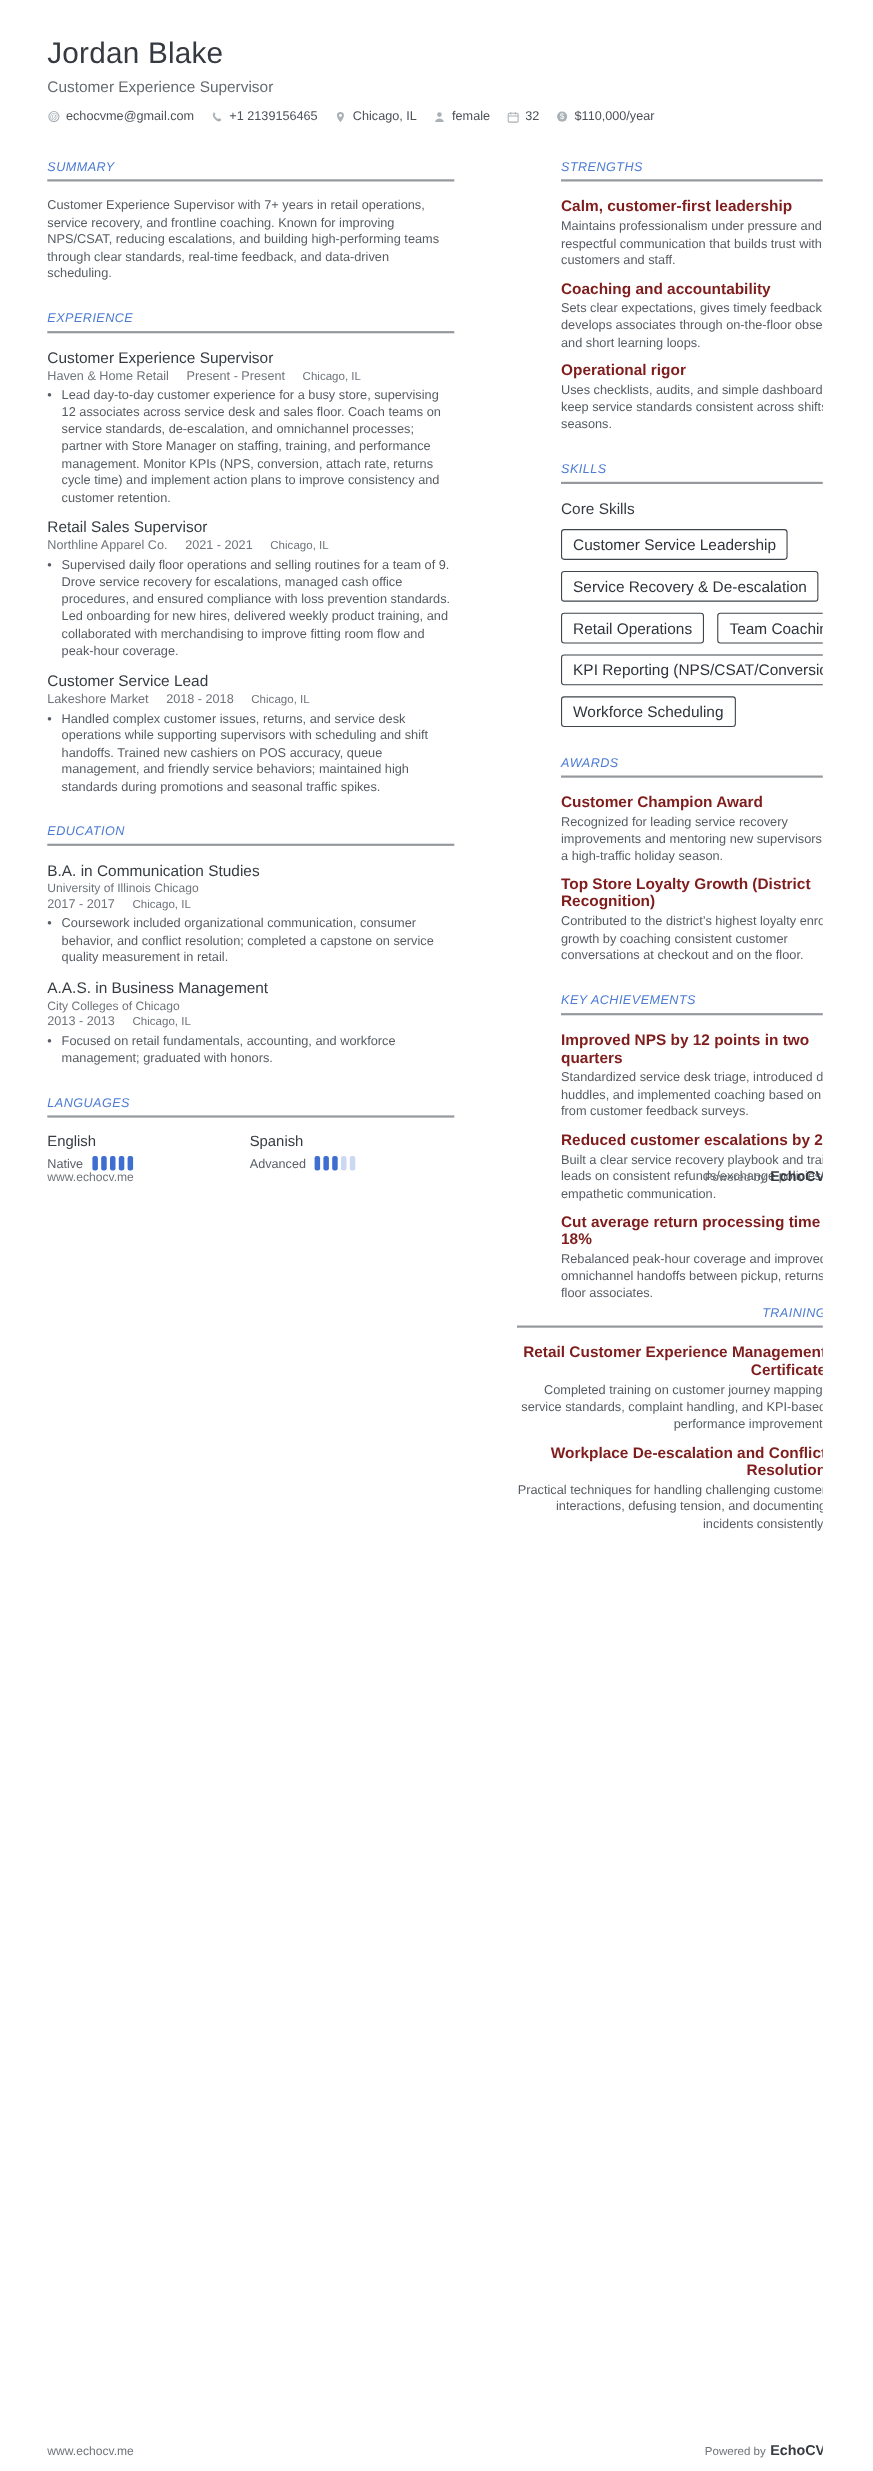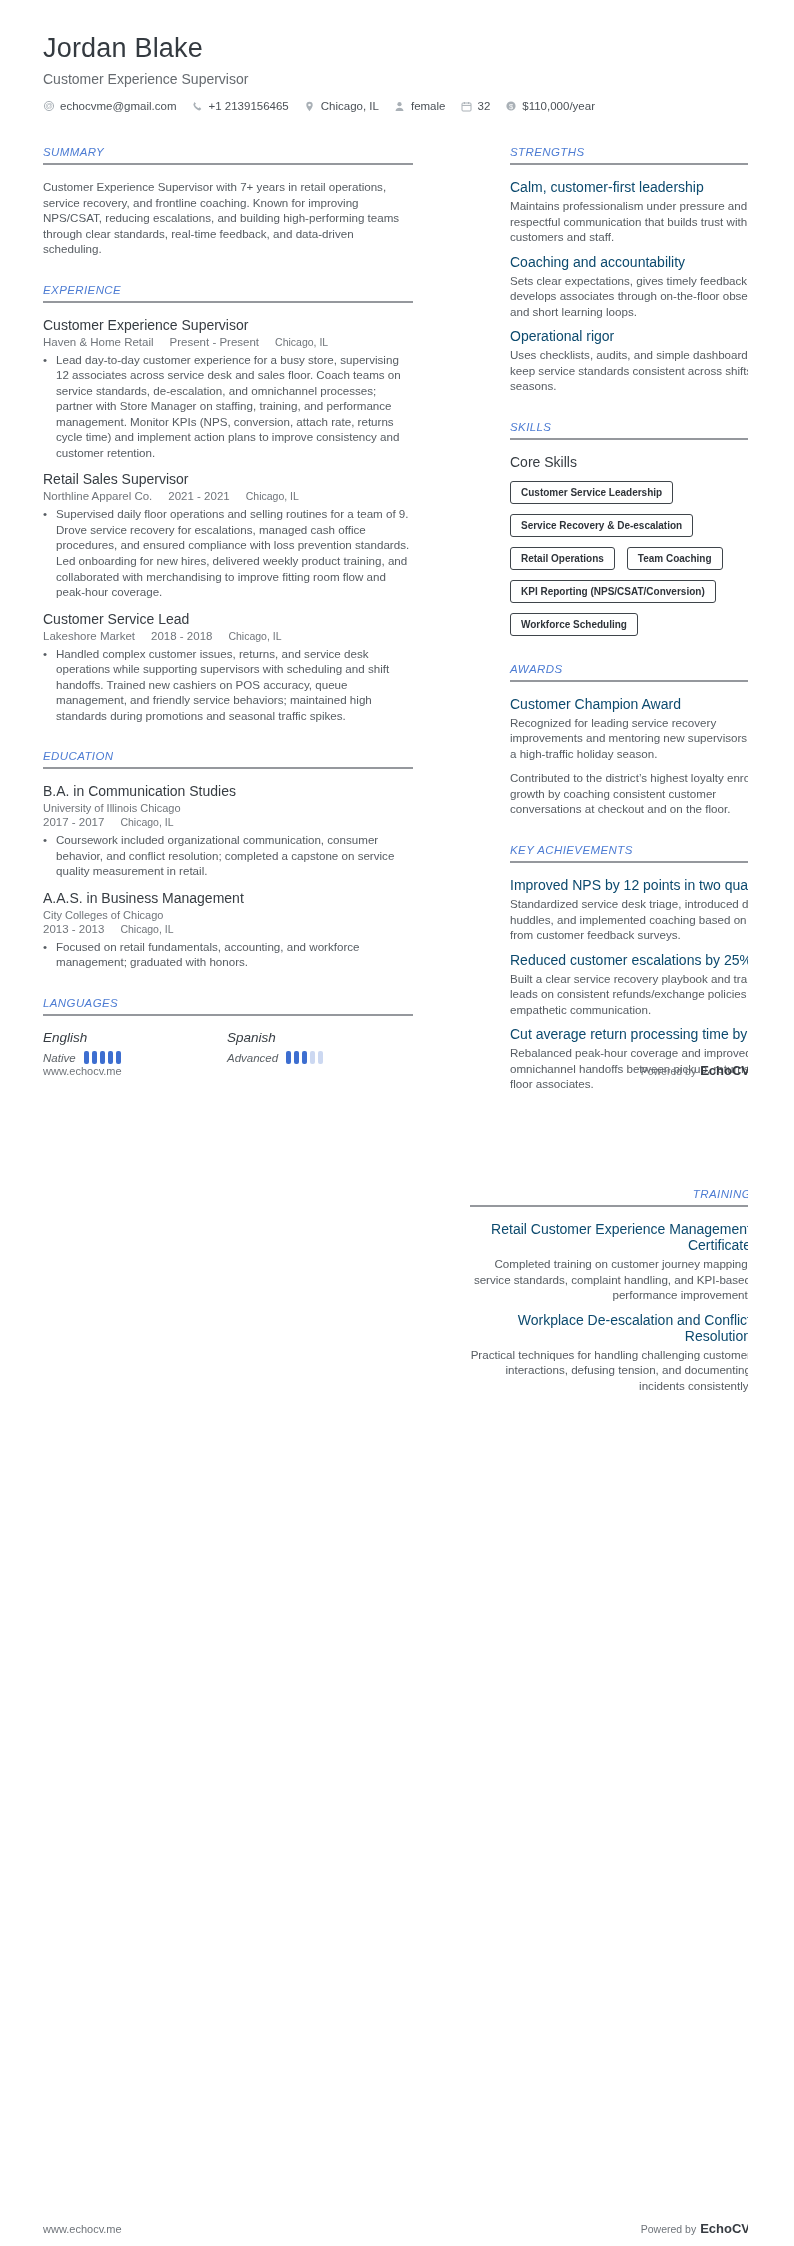--- a/index.html
+++ b/index.html
@@ -30,35 +30,35 @@
   .item { margin-bottom:11px; }
   .item-title { font-size:14px; font-weight:400; color:#363c42; margin-bottom:3px; }
   .meta { display:flex; align-items:baseline; gap:16px; font-size:11.5px; color:#70757b; margin-bottom:4px;text-align:center; }
   .meta .loc { font-size:10.5px; }
   .bullet { display:flex; }
   .bullet .dot { flex:none; width:13px; color:#565c62; font-size:11.6px; line-height:1.34; }
 
   .school { font-size:11px; color:#70757b; margin-bottom:2px; }
 
   
-  .langs { display:flex;font-style:italic; }
+  .langs { display:flex; }
   .lang { width:184px; flex:none; }
   .lang-name { font-size:13.5px; color:#363c42; margin-bottom:6px; }
   .lang-level { display:flex; align-items:center; font-size:11.5px; color:#5a6065; }
   .lang-level .lvl { margin-right:8px; }
   .bar { display:inline-block; width:5px; height:13px; border-radius:2px; background:#ccd8f1; margin-right:3px; }
   .bar.on { background:#3d6ed0; }
 
   
-  .rt-title { font-size:14px; font-weight:400; color:#0c4a6e; margin-bottom:3px; }
+  .rt-title { font-size:14px; font-weight:700; color:#7f1d1d; margin-bottom:3px; }
   .rt-text { font-size:11.6px; line-height:1.34; color:#565c62; margin-bottom:9px; }
 
   .group-label { font-size:14px; color:#363c42; margin-bottom:11px; }
   .chips { display:flex; flex-wrap:wrap; gap:10px 12px; }
-  .chip { display:inline-block; border:1px solid #3f454b; border-radius:3px; padding:5px 10px; font-size:10px; font-weight:700; color:#2f343a; white-space:nowrap; }
+  .chip { display:inline-block; border:1px solid #3f454b; border-radius:3px; padding:5px 10px; font-size:14px; font-weight:400; color:#2f343a; white-space:nowrap; }
 
   
   .footer { position:absolute; left:43px; right:44px; display:flex; justify-content:space-between; align-items:baseline; }
   .f1 { bottom:44px; }
   .f2 { bottom:9px; }
   .site { font-size:11px; color:#6f747a; }
   .powered { font-size:10.5px; color:#6f747a; }
   .brand { font-size:13px; font-weight:700; color:#363b41; margin-left:4px; }
 
   
@@ -269,20 +269,21 @@
           </div>
         </div>
 
         <div class="section">
           <div class="sec-head">AWARDS</div>
           <div>
             <div class="rt-title">Customer Champion Award</div>
             <p class="rt-text">Recognized for leading service recovery improvements and mentoring new supervisors during a high-traffic holiday season.</p>
           </div>
           <div>
+            <div class="rt-title">Top Store Loyalty Growth (District Recognition)</div>
             <p class="rt-text">Contributed to the district’s highest loyalty enrollment growth by coaching consistent customer conversations at checkout and on the floor.</p>
           </div>
         </div>
 
         <div class="section">
           <div class="sec-head">KEY ACHIEVEMENTS</div>
           <div>
             <div class="rt-title">Improved NPS by 12 points in two quarters</div>
             <p class="rt-text">Standardized service desk triage, introduced daily huddles, and implemented coaching based on callouts from customer feedback surveys.</p>
           </div>

